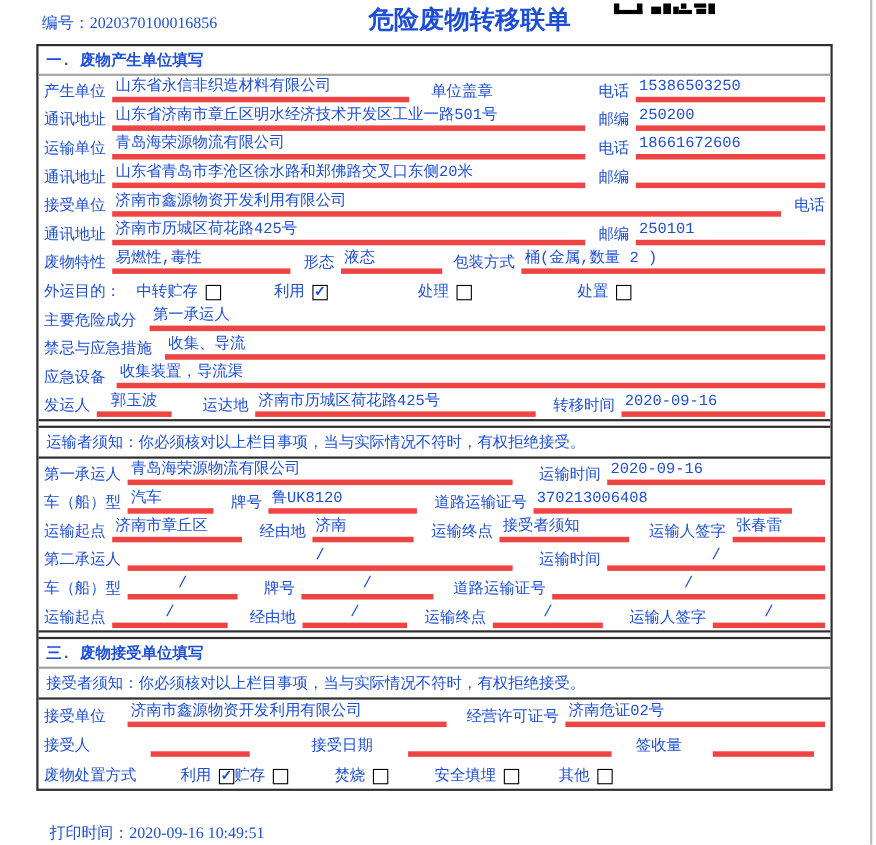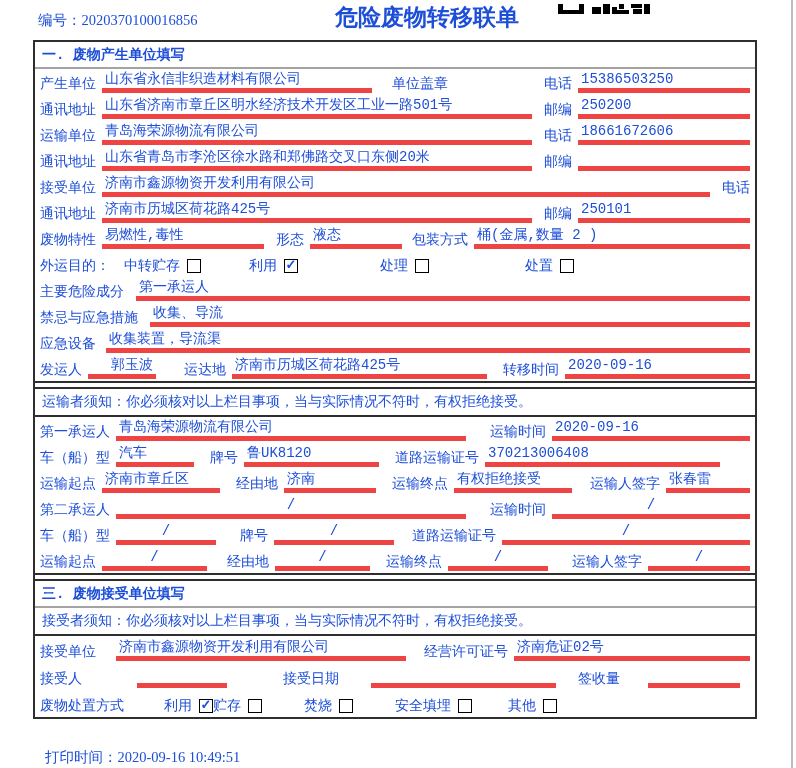--- a/index.html
+++ b/index.html
@@ -142,21 +142,21 @@
         <span class="u fill" style="margin-left:12px">收集、导流</span>
       </div>
 
       <div class="row">
         <span class="lbl">应急设备</span>
         <span class="u fill" style="margin-left:10px">收集装置，导流渠</span>
       </div>
 
       <div class="row">
         <span class="lbl">发运人</span>
-        <span class="u gap6" style="width:68px;text-align:right">郭玉波</span>
+        <span class="u gap6" style="width:68px;text-align:center">郭玉波</span>
         <span class="lbl" style="margin-left:28px">运达地</span>
         <span class="u gap6" style="width:255px">济南市历城区荷花路425号</span>
         <span class="lbl" style="margin-left:16px">转移时间</span>
         <span class="u fill gap6">2020-09-16</span>
       </div>
     </div>
 
     <div class="sep"></div>
 
     <div class="sec">
@@ -181,21 +181,21 @@
         <span class="lbl" style="margin-left:16px">道路运输证号</span>
         <span class="u gap6" style="width:235px">370213006408</span>
       </div>
 
       <div class="row">
         <span class="lbl">运输起点</span>
         <span class="u gap6" style="width:118px">济南市章丘区</span>
         <span class="lbl" style="margin-left:16px">经由地</span>
         <span class="u gap6" style="width:92px">济南</span>
         <span class="lbl" style="margin-left:16px">运输终点</span>
-        <span class="u gap6" style="width:118px">有权拒绝接受</span>
+        <span class="u gap6" style="width:118px">接受者须知</span>
         <span class="lbl" style="margin-left:18px">运输人签字</span>
         <span class="u fill gap6">张春雷</span>
       </div>
 
       <div class="row">
         <span class="lbl">第二承运人</span>
         <span class="u c gap6" style="width:350px">/</span>
         <span class="lbl" style="margin-left:24px">运输时间</span>
         <span class="u c fill gap6">/</span>
       </div>

